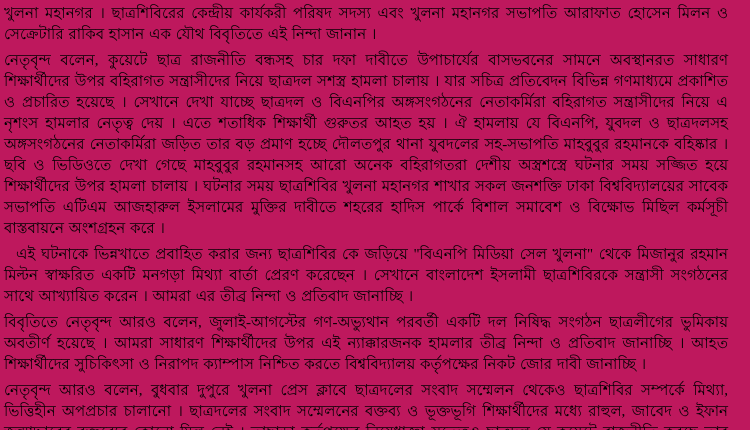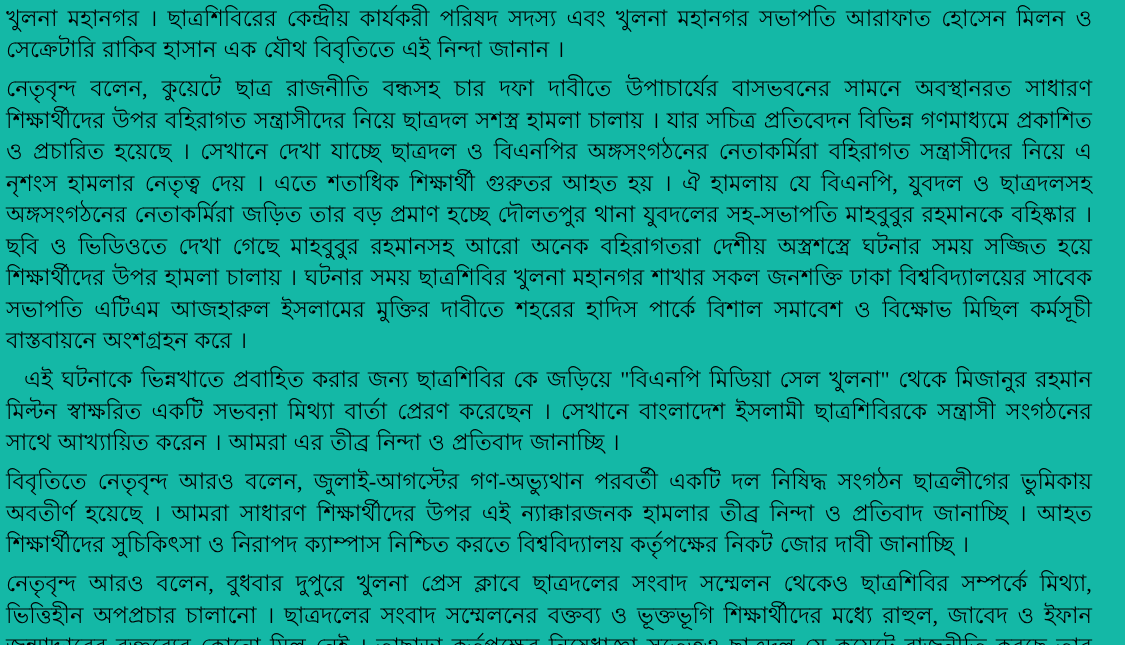--- a/index.html
+++ b/index.html
@@ -6,21 +6,21 @@
     margin: 0;
     padding: 0;
     background: #ffffff;
   }
   .page {
     position: relative;
     width: 750px;
     height: 430px;
     overflow: hidden;
     box-sizing: border-box;
-    background: #14b8a6;
+    background: #be185d;
     color: #000000;
     font-family: "Liberation Serif", serif;
     font-size: 15px;
     line-height: 21px;
     text-align: justify;
     padding: 3px 22px 0 4px;
   }
   .page p {
     margin: 0 0 5px 0;
     word-spacing: 1px;
@@ -28,17 +28,17 @@
   .page p.indent {
     text-indent: 12px;
   }
 </style>
 </head>
 <body>
 
 <div class="page">
   <p>খুলনা মহানগর । ছাত্রশিবিরের কেন্দ্রীয় কার্যকরী পরিষদ সদস্য এবং খুলনা মহানগর সভাপতি আরাফাত হোসেন মিলন ও সেক্রেটারি রাকিব হাসান এক যৌথ বিবৃতিতে এই নিন্দা জানান ।</p>
   <p>নেতৃবৃন্দ বলেন, কুয়েটে ছাত্র রাজনীতি বন্ধসহ চার দফা দাবীতে উপাচার্যের বাসভবনের সামনে অবস্থানরত সাধারণ শিক্ষার্থীদের উপর বহিরাগত সন্ত্রাসীদের নিয়ে ছাত্রদল সশস্ত্র হামলা চালায় । যার সচিত্র প্রতিবেদন বিভিন্ন গণমাধ্যমে প্রকাশিত ও প্রচারিত হয়েছে । সেখানে দেখা যাচ্ছে ছাত্রদল ও বিএনপির অঙ্গসংগঠনের নেতাকর্মিরা বহিরাগত সন্ত্রাসীদের নিয়ে এ নৃশংস হামলার নেতৃত্ব দেয় । এতে শতাধিক শিক্ষার্থী গুরুতর আহত হয় । ঐ হামলায় যে বিএনপি, যুবদল ও ছাত্রদলসহ অঙ্গসংগঠনের নেতাকর্মিরা জড়িত তার বড় প্রমাণ হচ্ছে দৌলতপুর থানা যুবদলের সহ-সভাপতি মাহবুবুর রহমানকে বহিষ্কার । ছবি ও ভিডিওতে দেখা গেছে মাহবুবুর রহমানসহ আরো অনেক বহিরাগতরা দেশীয় অস্ত্রশস্ত্রে ঘটনার সময় সজ্জিত হয়ে শিক্ষার্থীদের উপর হামলা চালায় । ঘটনার সময় ছাত্রশিবির খুলনা মহানগর শাখার সকল জনশক্তি ঢাকা বিশ্ববিদ্যালয়ের সাবেক সভাপতি এটিএম আজহারুল ইসলামের মুক্তির দাবীতে শহরের হাদিস পার্কে বিশাল সমাবেশ ও বিক্ষোভ মিছিল কর্মসূচী বাস্তবায়নে অংশগ্রহন করে ।</p>
-  <p class="indent">এই ঘটনাকে ভিন্নখাতে প্রবাহিত করার জন্য ছাত্রশিবির কে জড়িয়ে "বিএনপি মিডিয়া সেল খুলনা" থেকে মিজানুর রহমান মিল্টন স্বাক্ষরিত একটি সভবন়া মিথ্যা বার্তা প্রেরণ করেছেন । সেখানে বাংলাদেশ ইসলামী ছাত্রশিবিরকে সন্ত্রাসী সংগঠনের সাথে আখ্যায়িত করেন । আমরা এর তীব্র নিন্দা ও প্রতিবাদ জানাচ্ছি ।</p>
+  <p class="indent">এই ঘটনাকে ভিন্নখাতে প্রবাহিত করার জন্য ছাত্রশিবির কে জড়িয়ে "বিএনপি মিডিয়া সেল খুলনা" থেকে মিজানুর রহমান মিল্টন স্বাক্ষরিত একটি মনগড়া মিথ্যা বার্তা প্রেরণ করেছেন । সেখানে বাংলাদেশ ইসলামী ছাত্রশিবিরকে সন্ত্রাসী সংগঠনের সাথে আখ্যায়িত করেন । আমরা এর তীব্র নিন্দা ও প্রতিবাদ জানাচ্ছি ।</p>
   <p>বিবৃতিতে নেতৃবৃন্দ আরও বলেন, জুলাই-আগস্টের গণ-অভ্যুথান পরবর্তী একটি দল নিষিদ্ধ সংগঠন ছাত্রলীগের ভুমিকায় অবতীর্ণ হয়েছে । আমরা সাধারণ শিক্ষার্থীদের উপর এই ন্যাক্কারজনক হামলার তীব্র নিন্দা ও প্রতিবাদ জানাচ্ছি । আহত শিক্ষার্থীদের সুচিকিৎসা ও নিরাপদ ক্যাম্পাস নিশ্চিত করতে বিশ্ববিদ্যালয় কর্তৃপক্ষের নিকট জোর দাবী জানাচ্ছি ।</p>
   <p>নেতৃবৃন্দ আরও বলেন, বুধবার দুপুরে খুলনা প্রেস ক্লাবে ছাত্রদলের সংবাদ সম্মেলন থেকেও ছাত্রশিবির সম্পর্কে মিথ্যা, ভিত্তিহীন অপপ্রচার চালানো । ছাত্রদলের সংবাদ সম্মেলনের বক্তব্য ও ভূক্তভূগি শিক্ষার্থীদের মধ্যে রাহুল, জাবেদ ও ইফান জন্মাদ্দারের বক্তব্যের কোনো মিল নেই । তাছাড়া কর্তৃপক্ষের নিষেধাজ্ঞা সত্ত্বেও ছাত্রদল যে কুয়েটে রাজনীতি করছে তার বড় প্রমাণ কুয়েট ছাত্রদলের ব্যানারে সংবাদ সম্মেলন করা । সেখানে ছাত্রশিবির কে গুপ্ত সংগঠন উল্লেখ করার বিষয়টিও দুঃখজনক । কারন ছাত্রশিবির সকল কর্মসূচি প্রকাশ্যে করছে ।</p>
 
 </div>
 
 </body></html>

